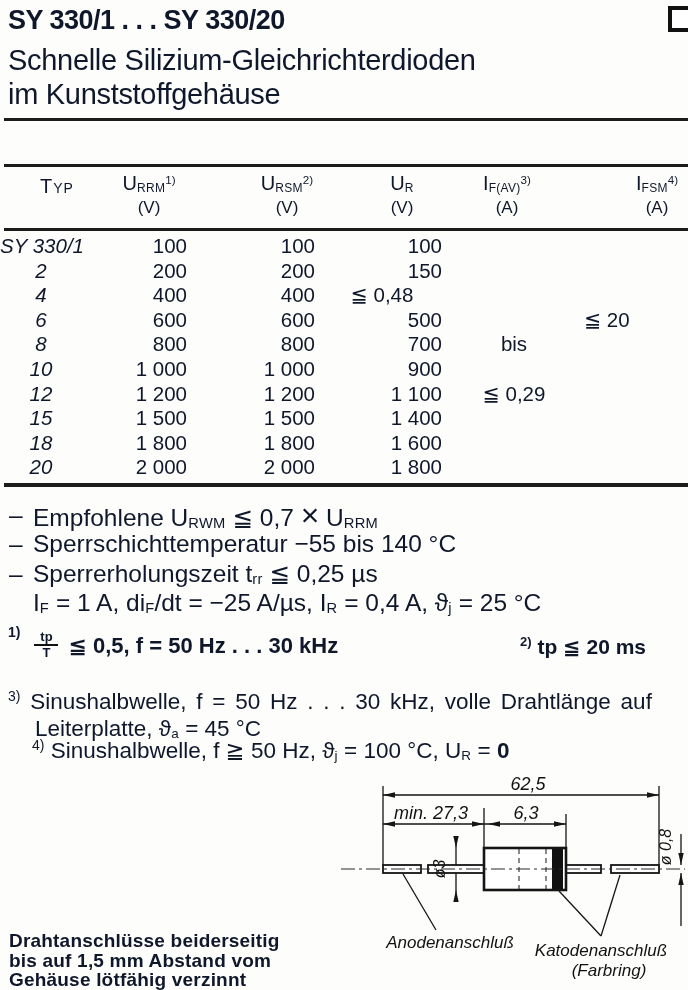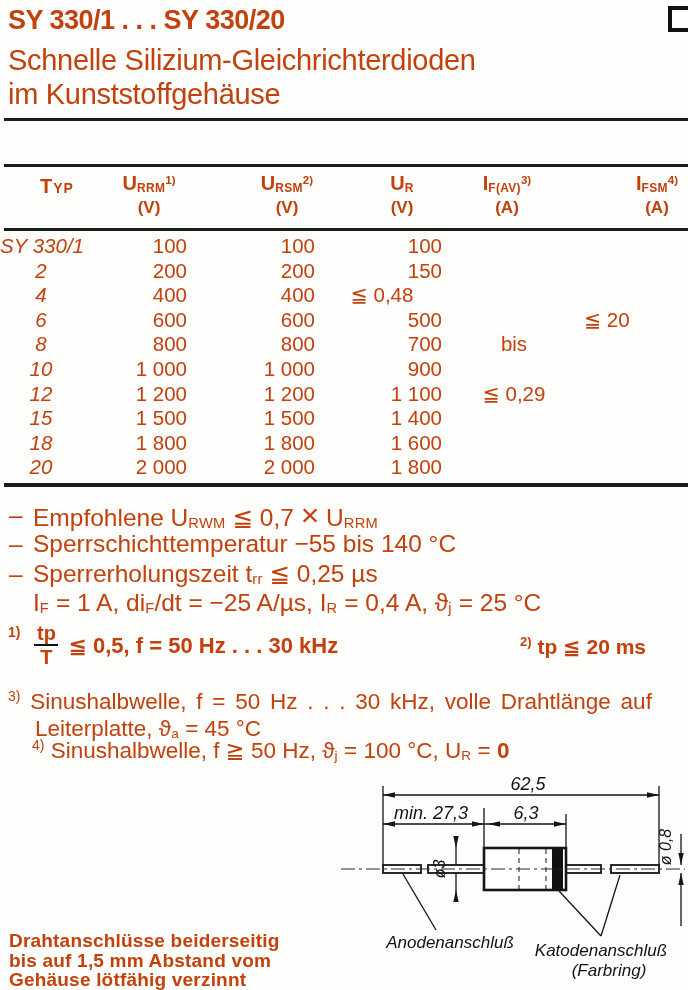--- a/index.html
+++ b/index.html
@@ -1,19 +1,19 @@
 <!DOCTYPE html>
 <html><head>
 <meta charset="utf-8">
 <style>
   * { margin:0; padding:0; box-sizing:border-box; }
   html,body { background:#ffffff; }
   .page {
     position:relative; width:688px; height:990px; overflow:hidden;
-    background:#fdfdfc; color:#c2410c;
+    background:#fdfdfc; color:#0f172a;
     font-family:"Liberation Sans","DejaVu Sans",sans-serif;
   }
   
   .doc-title {
     position:absolute; left:8px; top:5px;
     font-size:27px; font-weight:bold; letter-spacing:-0.5px;
   }
   .corner-box {
     position:absolute; left:668px; top:6px; width:26px; height:26px;
     border:4px solid #111; background:#fff;
@@ -22,21 +22,21 @@
     position:absolute; left:8px; top:43px;
     font-size:29px; font-weight:400; line-height:34px; letter-spacing:-0.3px;
   }
   .rule { position:absolute; left:4px; width:692px; background:#1c1c1c; }
   .rule.r-subtitle { top:118px; height:3px; }
   .rule.r-tabletop { top:164px; height:3px; }
   .rule.r-tablemid { top:228px; height:3px; }
   .rule.r-tablebot { top:483px; height:4px; }
 
   
-  .thead { position:absolute; top:172px; left:0; width:700px; height:54px;font-weight:bold; }
+  .thead { position:absolute; top:172px; left:0; width:700px; height:54px; }
   .hcell { position:absolute; text-align:center; }
   .hline1 { font-size:20px; }
   .hline2 { font-size:17px; margin-top:3px; }
   .hc-typ  { left:17px;  width:80px;  font-size:18px; font-variant:small-caps; letter-spacing:1px; padding-top:3px;}
   .hc-urrm { left:99px;  width:100px; }
   .hc-ursm { left:237px; width:100px; }
   .hc-ur   { left:352px; width:100px; }
   .hc-ifav { left:452px; width:110px; }
   .hc-ifsm { left:602px; width:110px; }
 
@@ -58,21 +58,21 @@
   .note { position:relative; padding-left:33px; height:29.3px; line-height:29.3px; white-space:pre; }
   .note .dash { position:absolute; left:9px; top:0; }
   .m-sub { font-size:0.6em; vertical-align:-0.14em; letter-spacing:0.3px; }
   .m-sup { font-size:0.58em; vertical-align:0.55em; }
   .m-big { font-size:1.3em; line-height:1; }
   .m-b { font-weight:bold; }
 
   
   .fn-marker { font-size:0.62em; vertical-align:0.6em; font-weight:bold; }
   .fn1 { position:absolute; left:8px; top:622px; height:48px; display:flex; align-items:center; font-weight:bold; }
-  .fn1 .frac { display:inline-flex; flex-direction:column; align-items:center; font-size:20px; line-height:1.1; margin:0 10px 2px 14px; }
+  .fn1 .frac { display:inline-flex; flex-direction:column; align-items:center; font-size:13px; line-height:1.1; margin:0 10px 2px 14px; }
   .fn1 .frac .den { border-top:2.5px solid #111; padding:0 2px; min-width:24px; text-align:center; }
   .fn1 .fn1-text { font-size:22px; white-space:pre; }
   .fn1 .fn-marker { font-size:14px; align-self:flex-start; margin-top:2px; }
   .fn2 { position:absolute; left:520px; top:634px; font-size:21px; font-weight:bold; white-space:pre; }
   .fn2 .fn-marker { font-size:13px; }
   .fn3 { position:absolute; left:8px; top:683px; width:690px; font-size:22.5px; line-height:26.5px; }
   .fn3 .fline1 { padding-left:27px; text-indent:-27px; word-spacing:3.5px; white-space:pre; }
   .fn3 .fline2 { padding-left:27px; white-space:pre; }
   .fn4 { position:absolute; left:8px; top:737px; font-size:22.5px; white-space:pre;margin-left:24px; }
   .fn3 .fn-marker, .fn4 .fn-marker { font-size:14px; font-weight:normal; }

